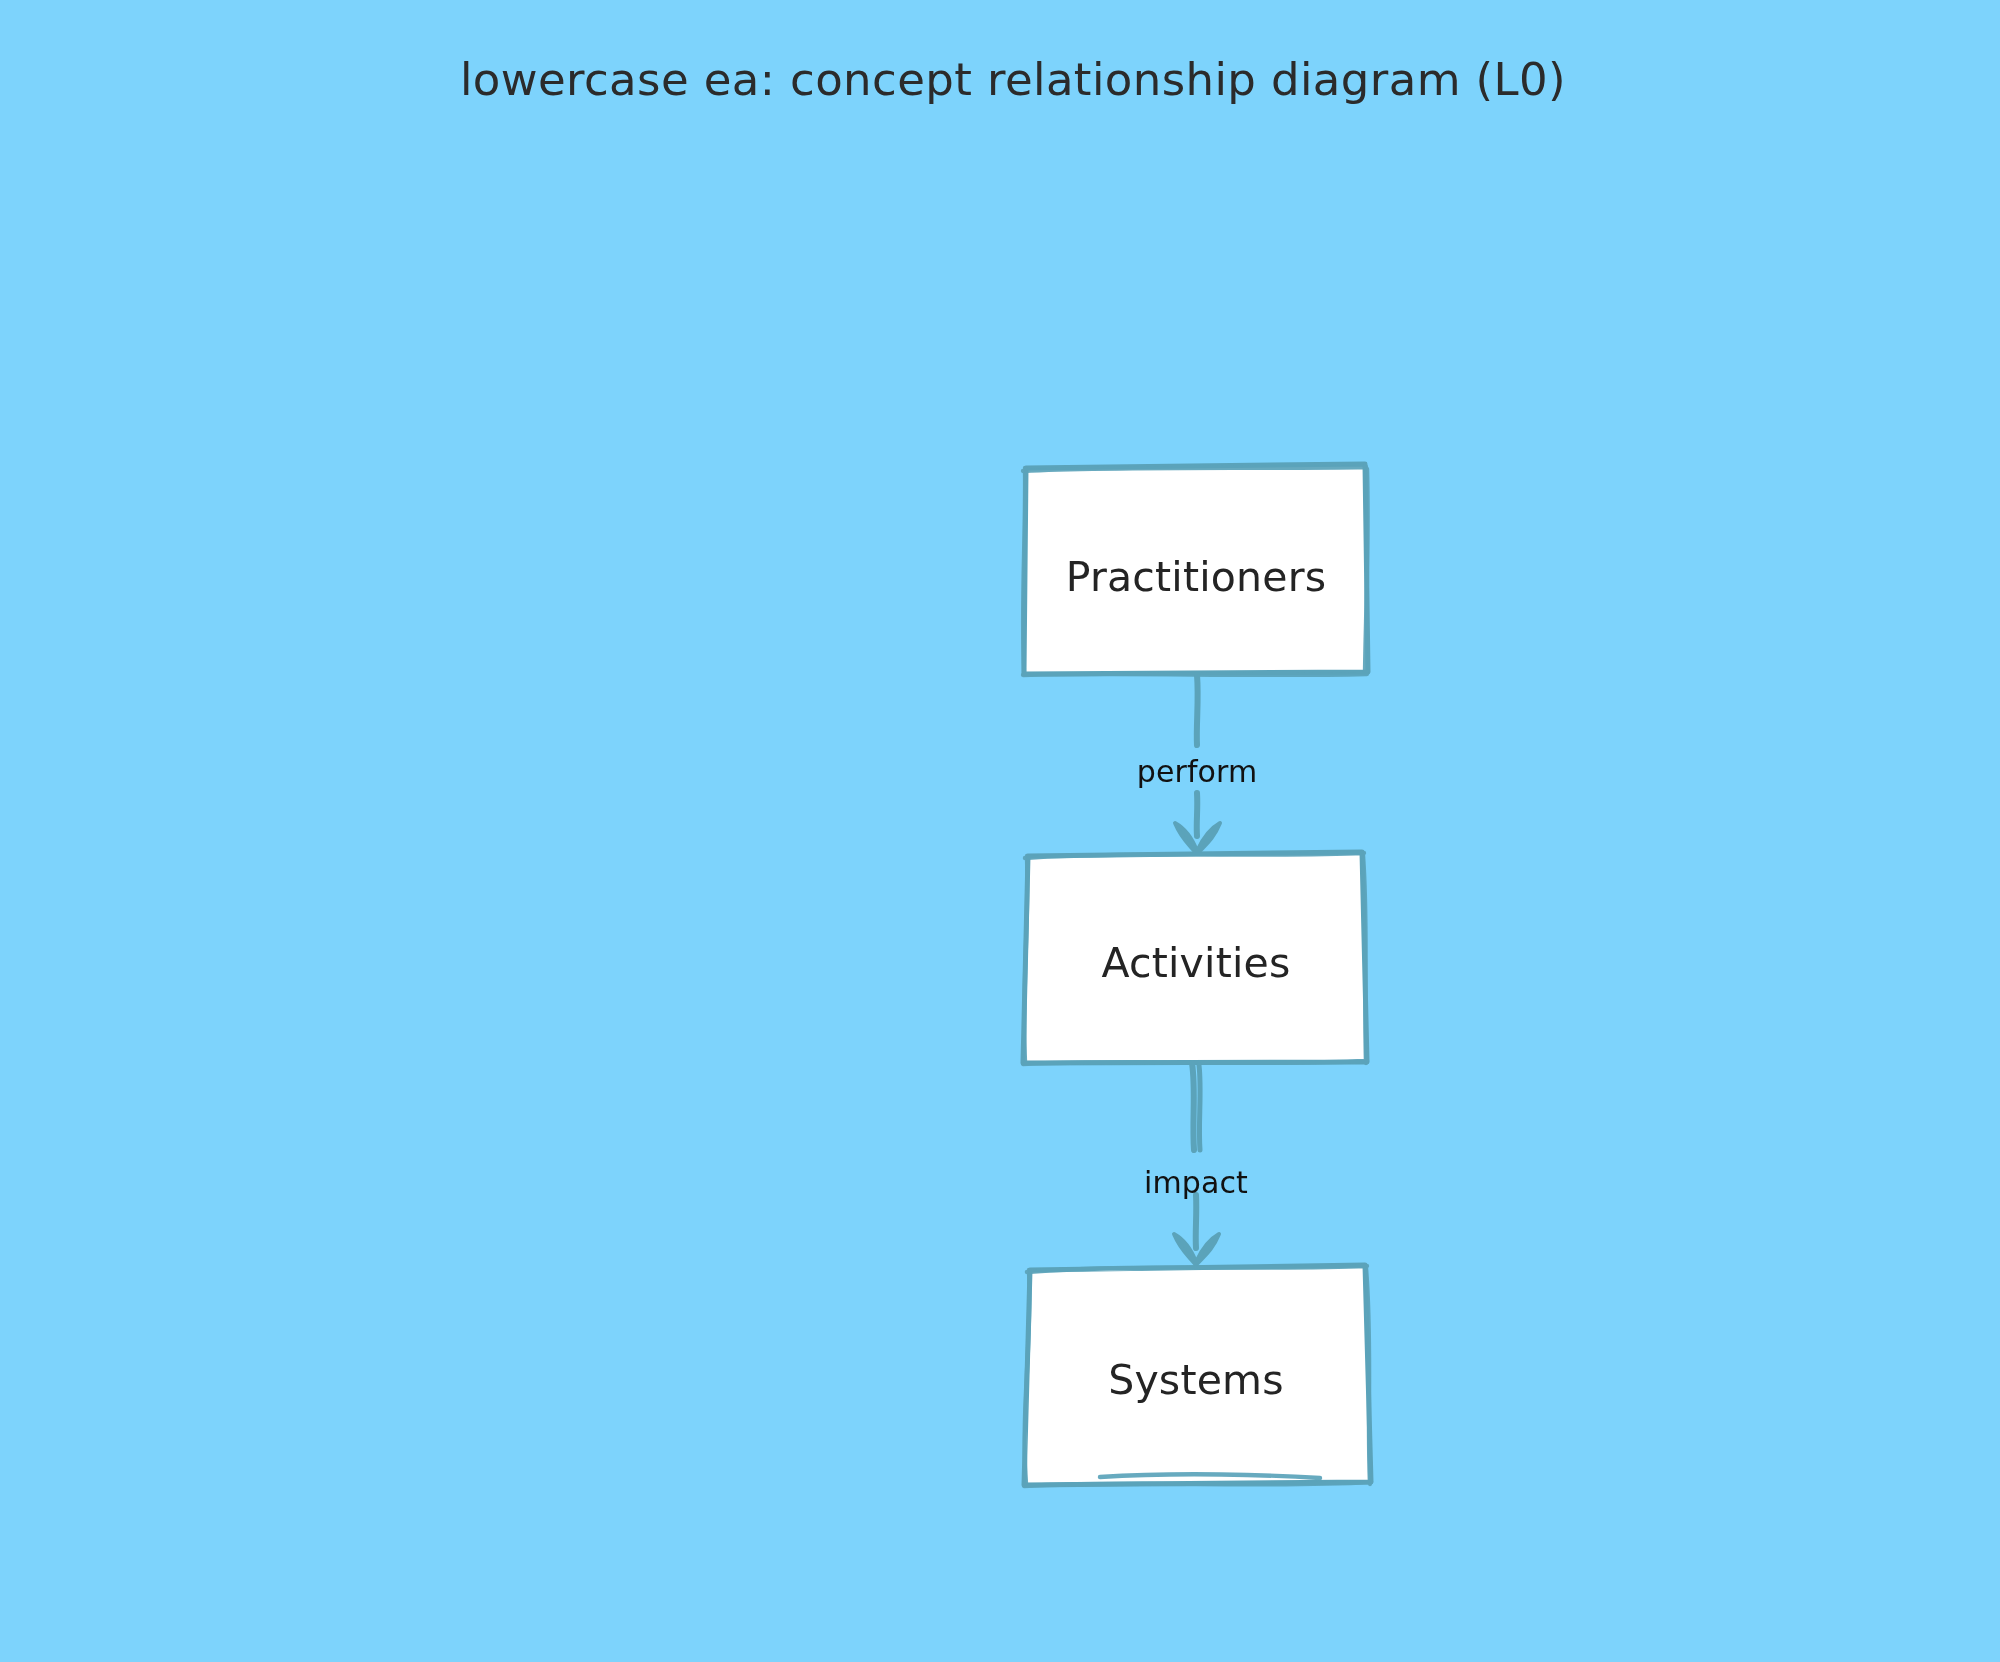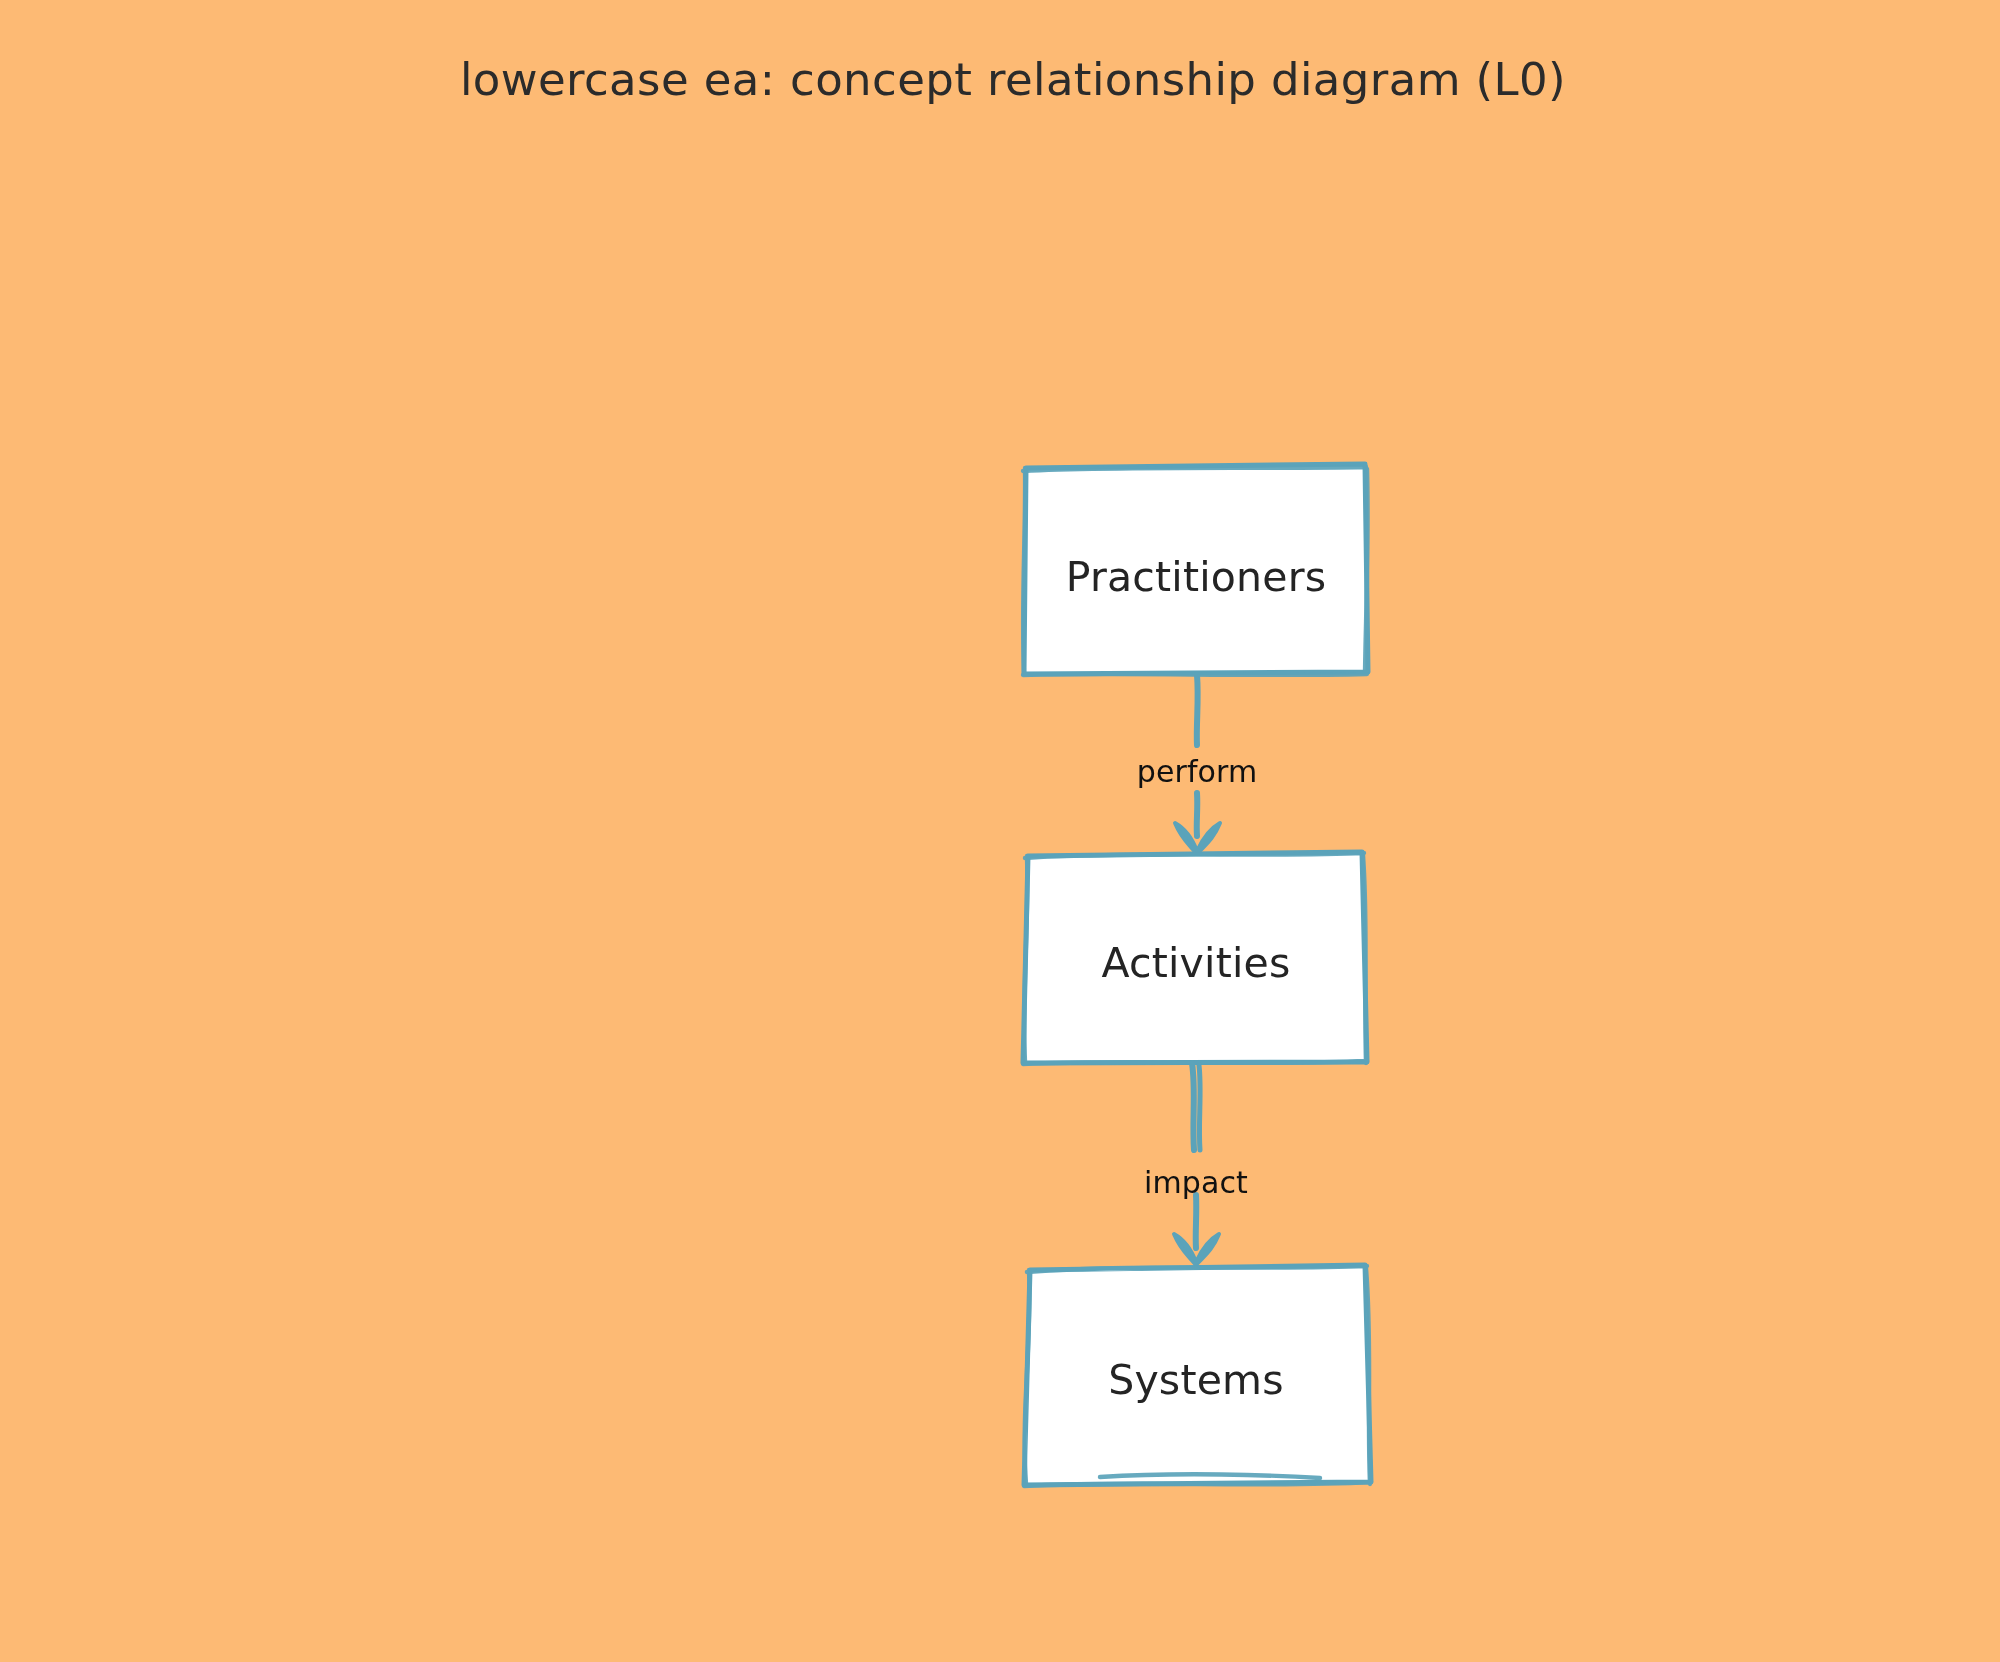--- a/index.html
+++ b/index.html
@@ -10,21 +10,21 @@
   body {
     width: 2000px;
     height: 1662px;
     overflow: hidden;
     font-family: "DejaVu Sans", sans-serif;
   }
   #canvas {
     position: relative;
     width: 2000px;
     height: 1662px;
-    background: #fdba74;
+    background: #7dd3fc;
   }
   #diagram-svg {
     position: absolute;
     left: 0;
     top: 0;
     width: 2000px;
     height: 1662px;
   }
   .diagram-title {
     font-family: "DejaVu Sans", sans-serif;

